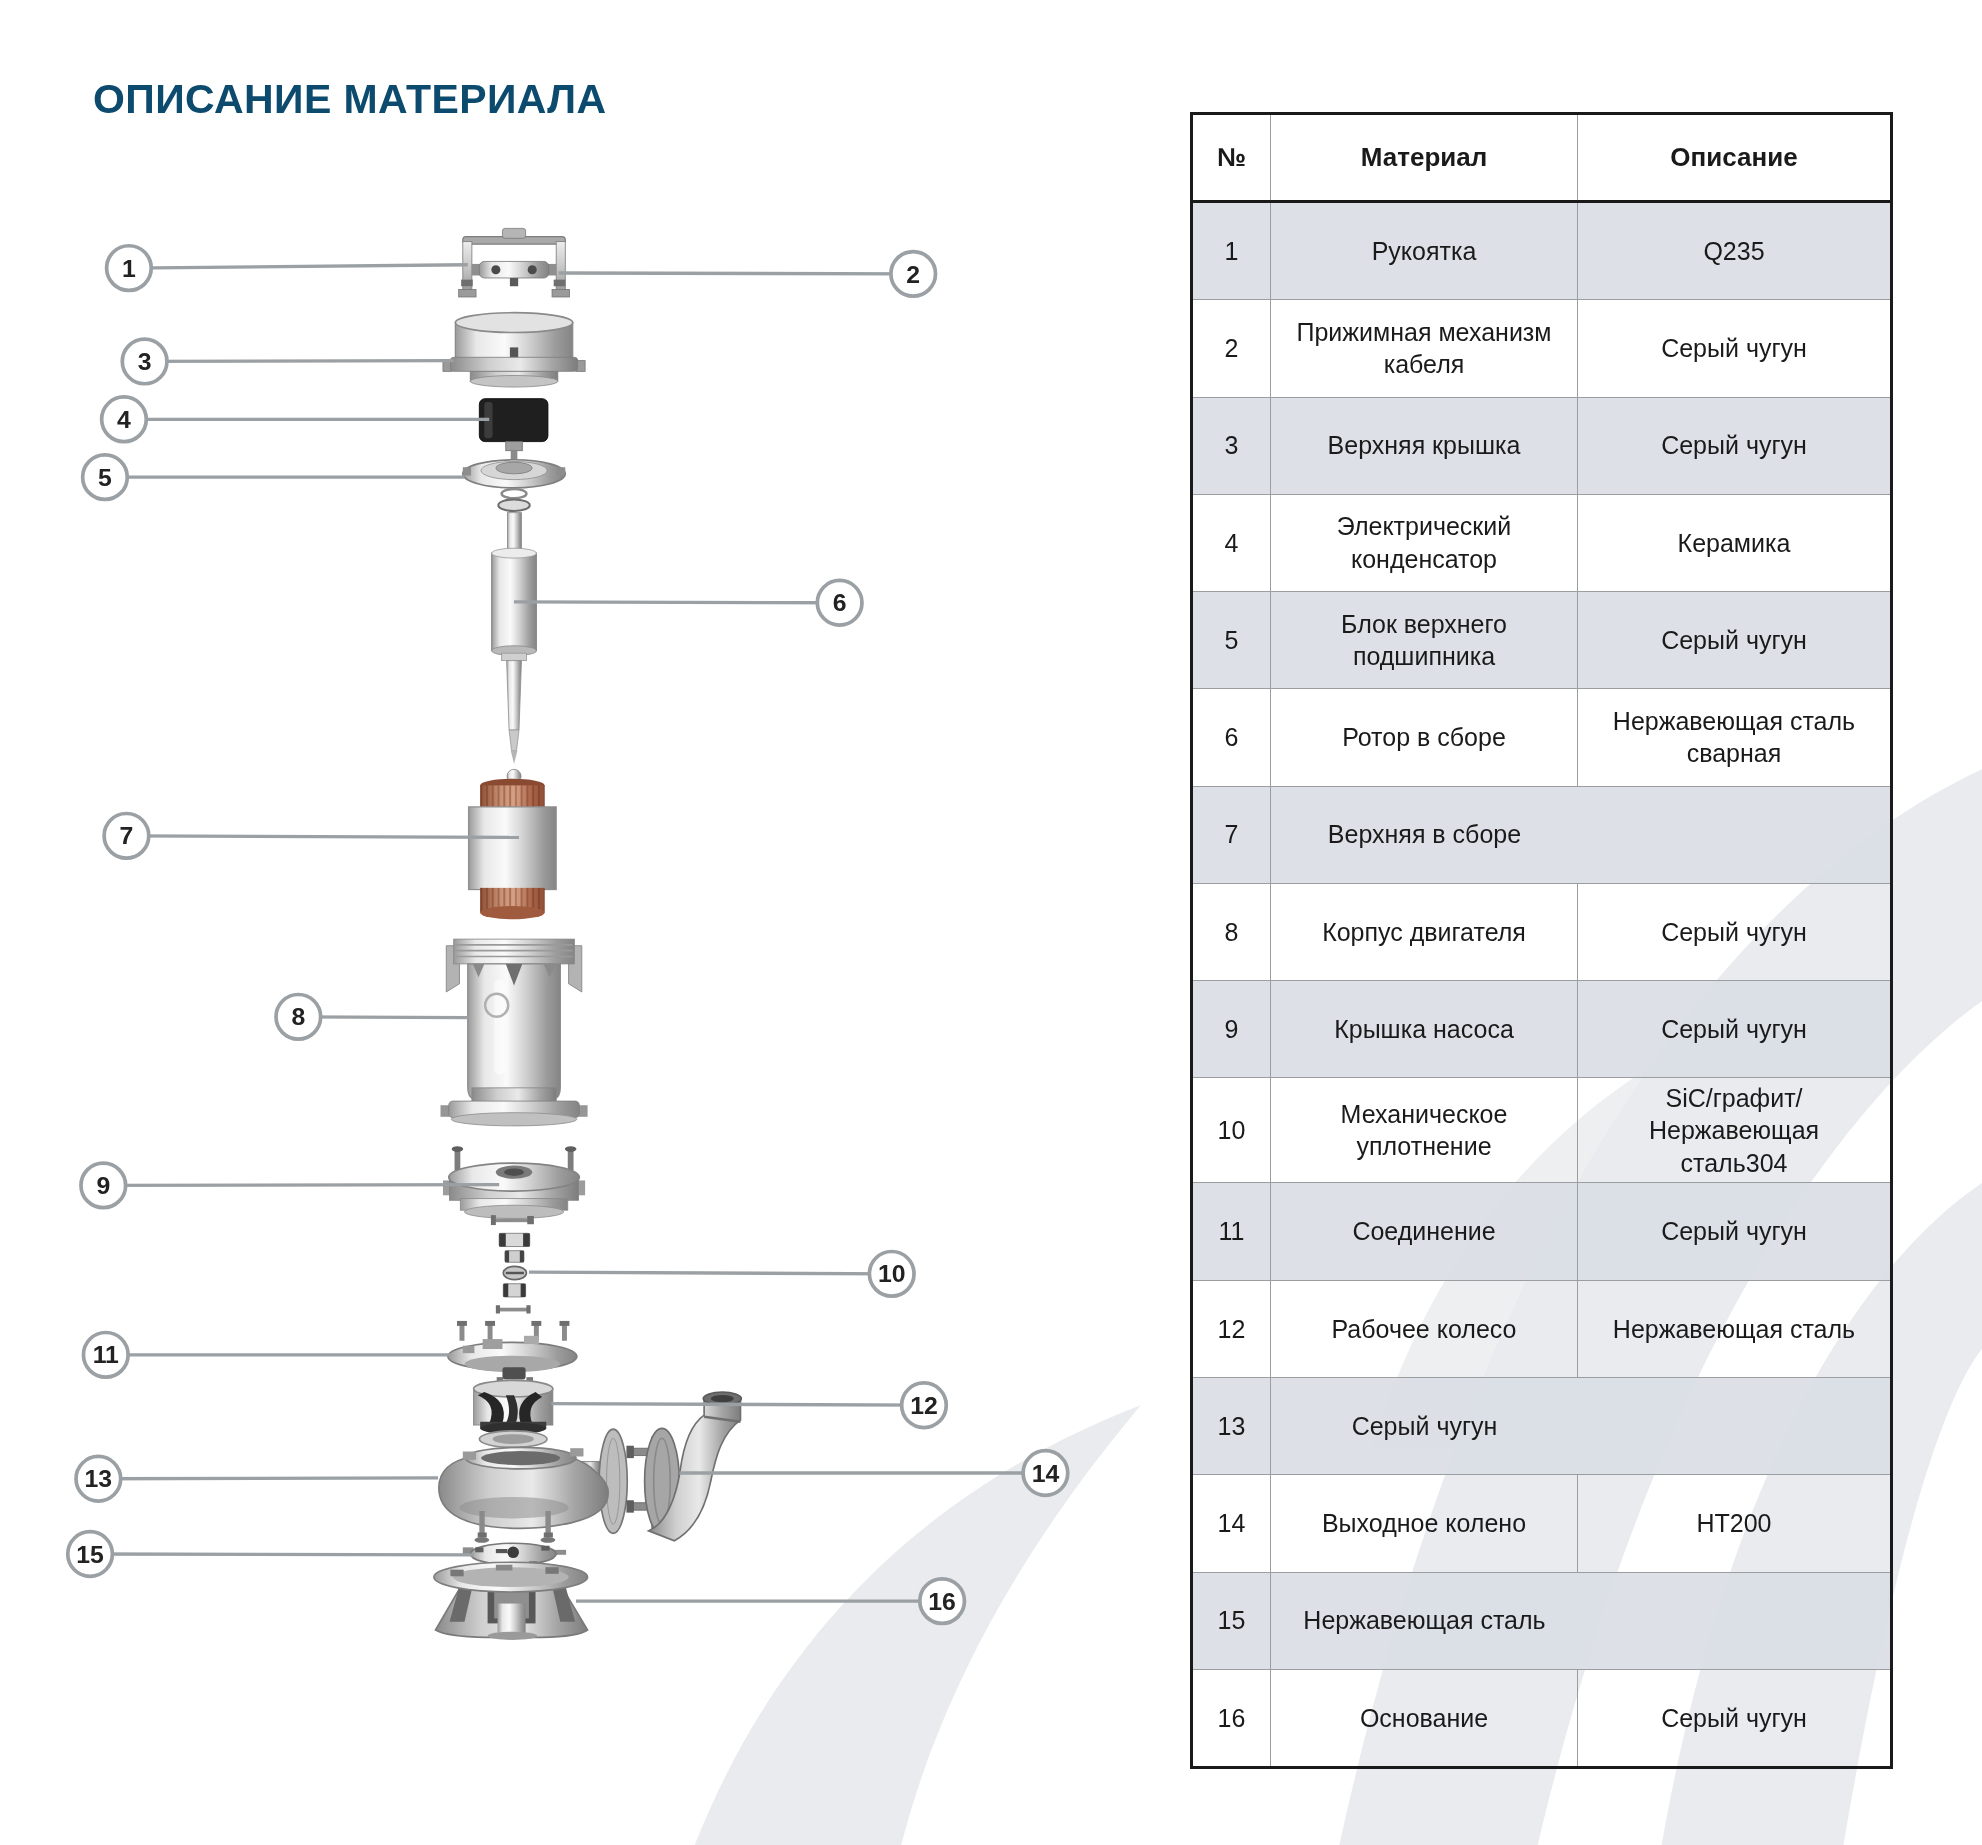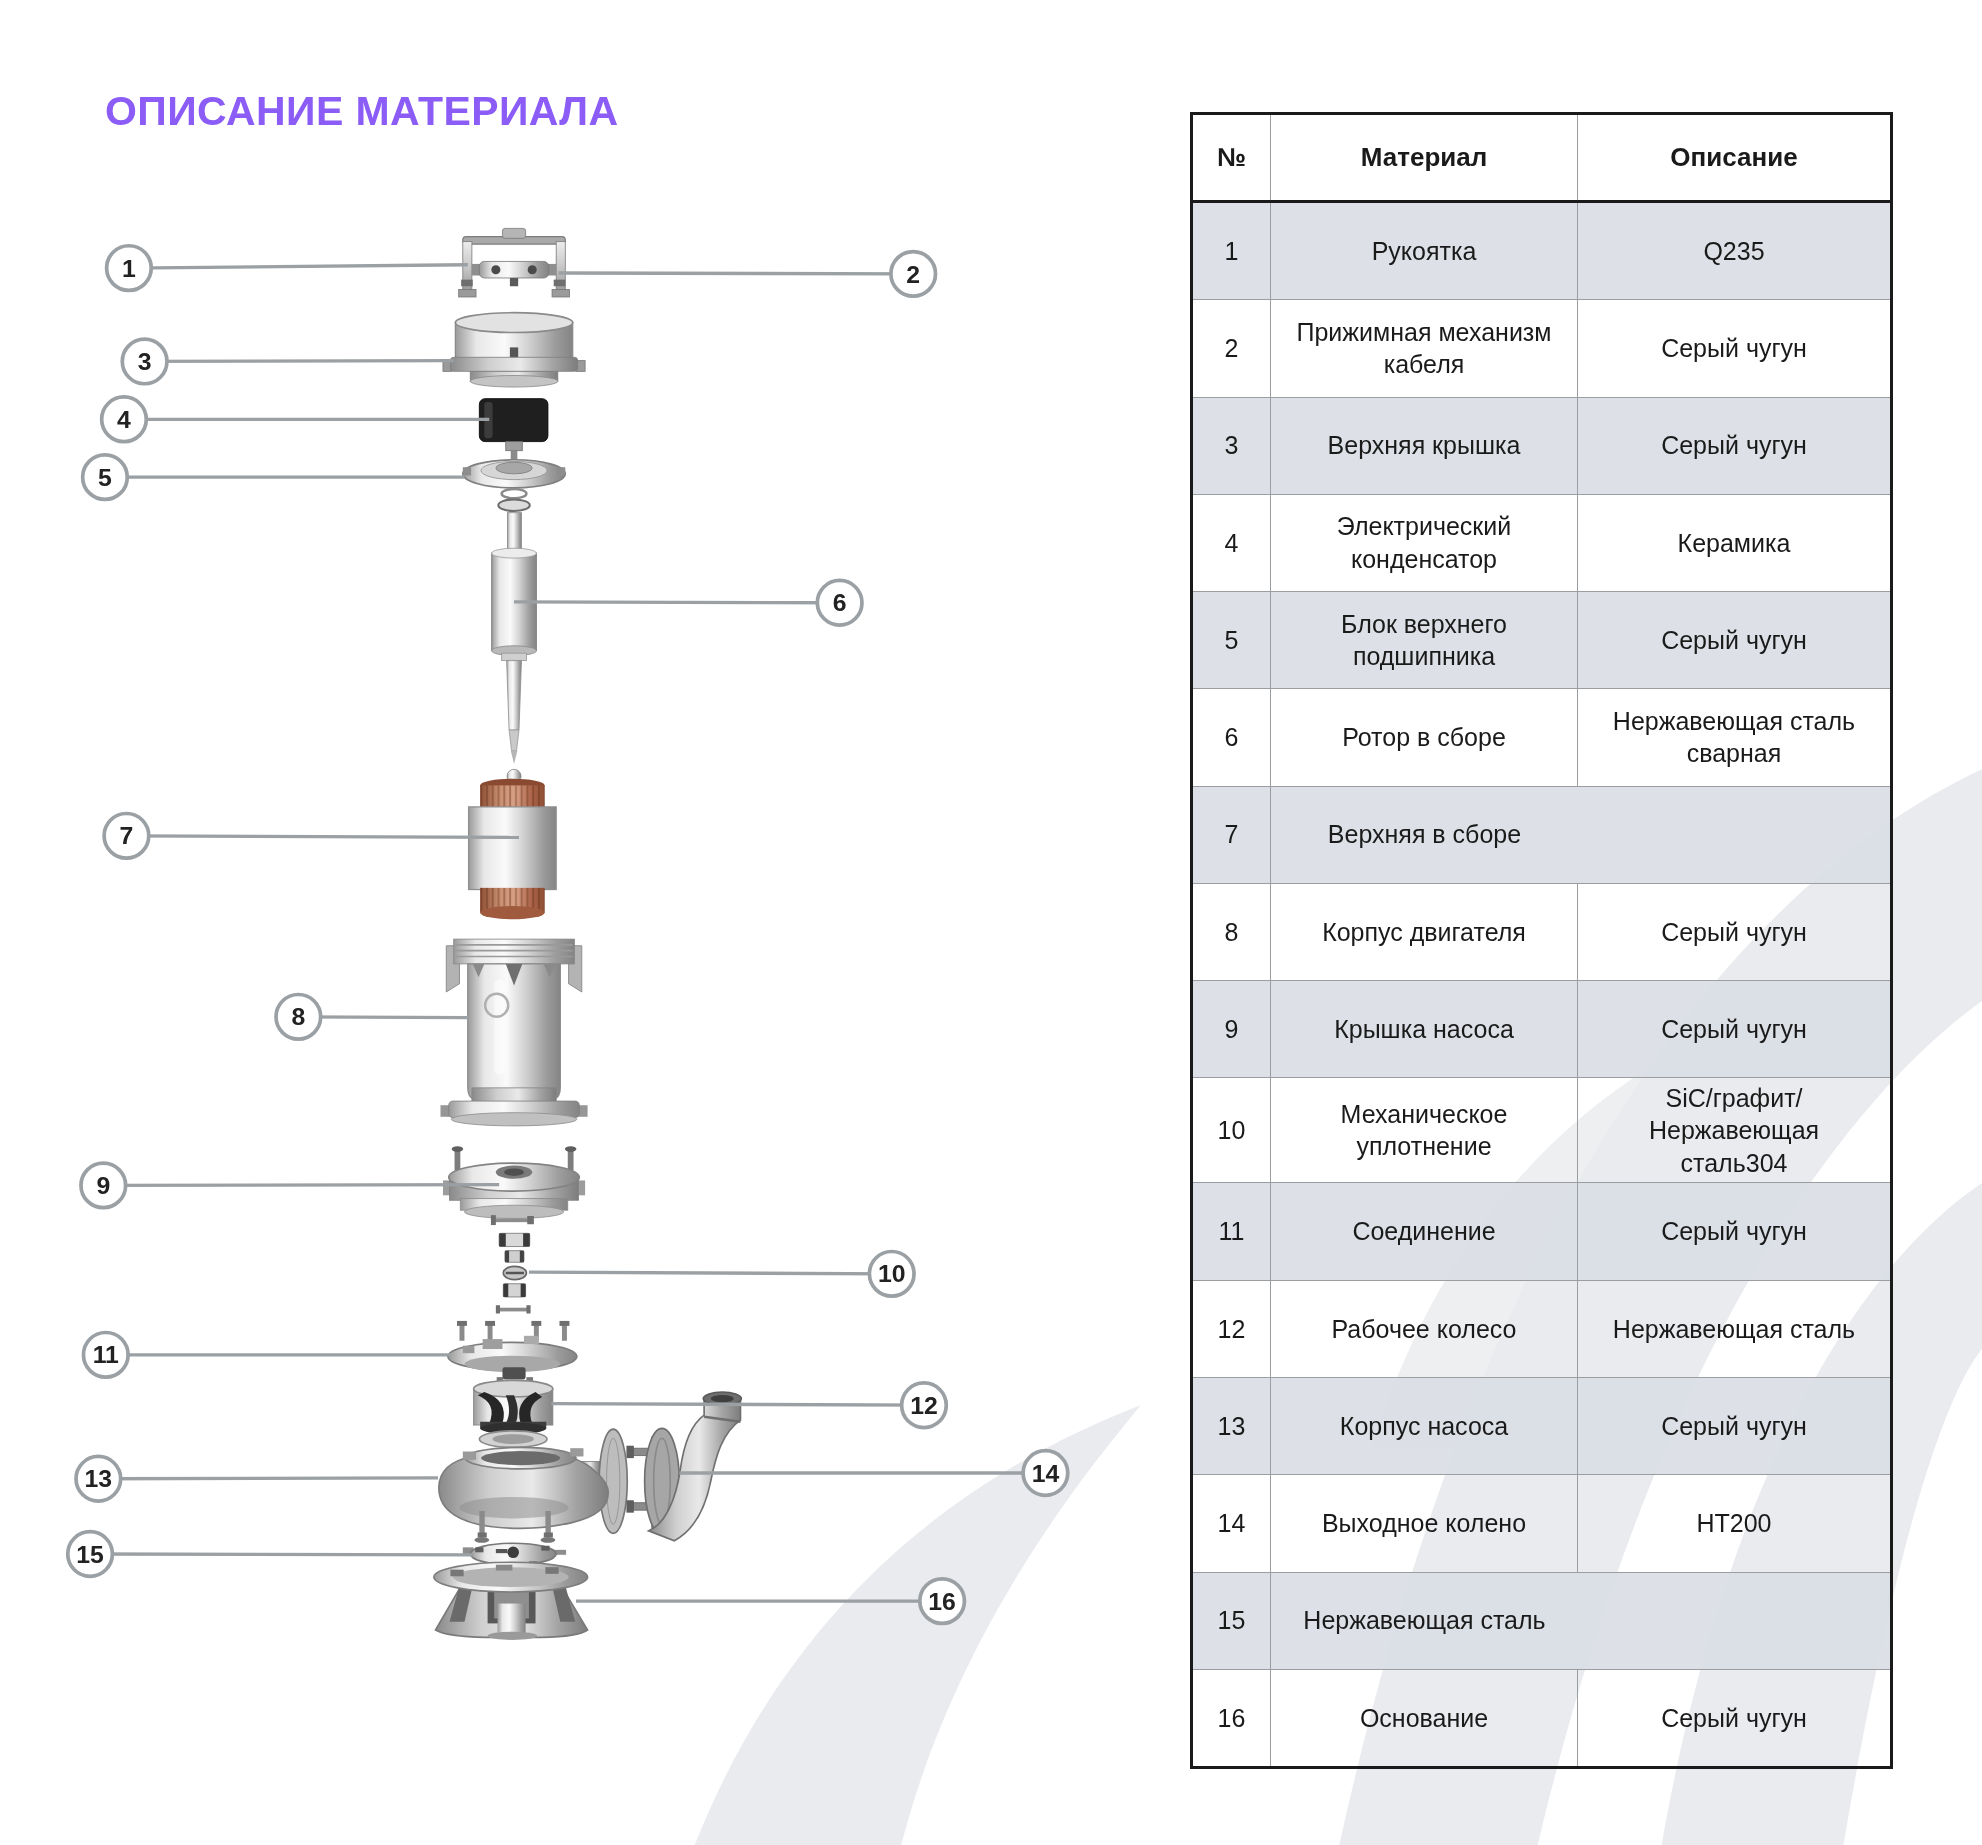--- a/index.html
+++ b/index.html
@@ -5,22 +5,22 @@
   html,body{margin:0;padding:0;}
   body{
     width:1983px;height:1846px;position:relative;overflow:hidden;
     background:#ffffff;font-family:"Liberation Sans", sans-serif;
   }
   *{box-sizing:border-box;}
   
   #watermark{position:absolute;left:0;top:0;width:1983px;height:1846px;z-index:0;}
   
   #page-title{
-    position:absolute;left:93px;top:76px;z-index:2;margin:12px;
-    font-size:41px;font-weight:bold;letter-spacing:0.4px;color:#8b5cf6;text-align:center;
+    position:absolute;left:93px;top:76px;z-index:2;margin:0;
+    font-size:41px;font-weight:bold;letter-spacing:0.4px;color:#0c4a6e;text-align:center;
   }
   
   #diagram{position:absolute;left:0;top:0;width:1157px;height:1846px;z-index:1;}
   
   #mat-table{
     position:absolute;left:1190px;top:112px;width:703px;height:1657px;z-index:2;
     border:3.3px solid #1a1a1a;display:flex;flex-direction:column;background:transparent;
     color:#1a1a1a;
   }
   .t-header{
@@ -444,21 +444,20 @@
         <div class="c">Соединение</div>
         <div class="c">Серый чугун</div>
       </div>
       <div class="t-row">
         <div class="c">12</div>
         <div class="c">Рабочее колесо</div>
         <div class="c">Нержавеющая сталь</div>
       </div>
       <div class="t-row alt">
         <div class="c">13</div>
-        <div class="c">Корпус насоса</div>
         <div class="c">Серый чугун</div>
       </div>
       <div class="t-row">
         <div class="c">14</div>
         <div class="c">Выходное колено</div>
         <div class="c">HT200</div>
       </div>
       <div class="t-row alt">
         <div class="c">15</div>
         <div class="c">Нержавеющая сталь</div>

